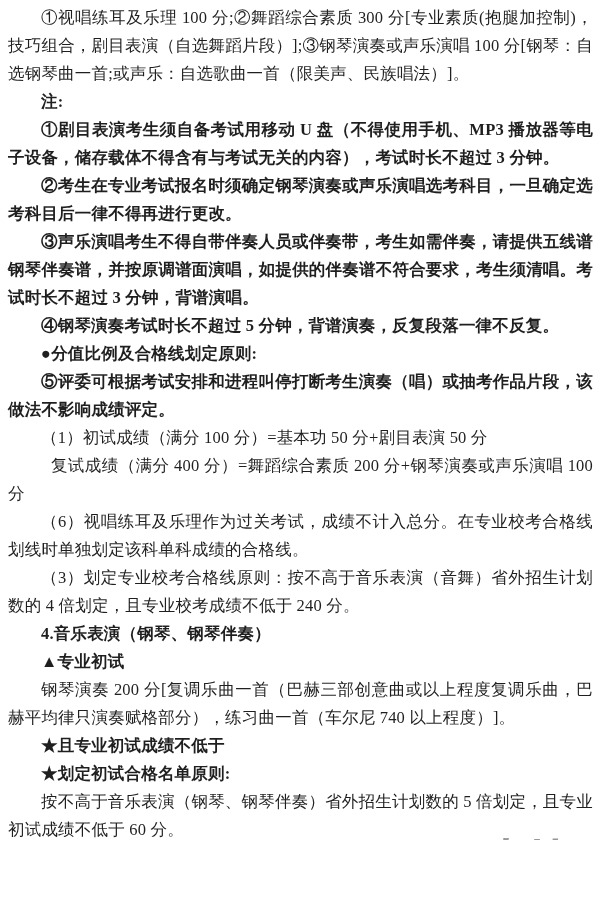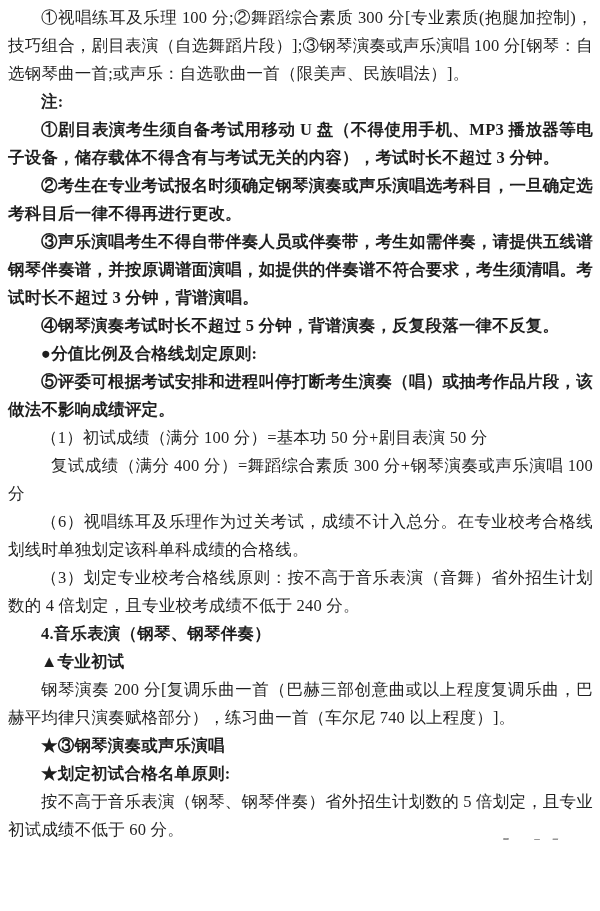--- a/index.html
+++ b/index.html
@@ -42,27 +42,27 @@
   <div class="doc">
     <p>①视唱练耳及乐理 100 分;②舞蹈综合素质 300 分[专业素质(抱腿加控制)，技巧组合，剧目表演（自选舞蹈片段）];③钢琴演奏或声乐演唱 100 分[钢琴：自选钢琴曲一首;或声乐：自选歌曲一首（限美声、民族唱法）]。</p>
     <p class="bold">注:</p>
     <p class="bold">①剧目表演考生须自备考试用移动 U 盘（不得使用手机、MP3 播放器等电子设备，储存载体不得含有与考试无关的内容），考试时长不超过 3 分钟。</p>
     <p class="bold">②考生在专业考试报名时须确定钢琴演奏或声乐演唱选考科目，一旦确定选考科目后一律不得再进行更改。</p>
     <p class="bold">③声乐演唱考生不得自带伴奏人员或伴奏带，考生如需伴奏，请提供五线谱钢琴伴奏谱，并按原调谱面演唱，如提供的伴奏谱不符合要求，考生须清唱。考试时长不超过 3 分钟，背谱演唱。</p>
     <p class="bold">④钢琴演奏考试时长不超过 5 分钟，背谱演奏，反复段落一律不反复。</p>
     <p class="bold">●分值比例及合格线划定原则:</p>
     <p class="bold">⑤评委可根据考试安排和进程叫停打断考生演奏（唱）或抽考作品片段，该做法不影响成绩评定。</p>
     <p>（1）初试成绩（满分 100 分）=基本功 50 分+剧目表演 50 分</p>
-    <p class="hang">复试成绩（满分 400 分）=舞蹈综合素质 300 分+钢琴演奏或声乐演唱 100 分</p>
+    <p class="hang">复试成绩（满分 400 分）=舞蹈综合素质 200 分+钢琴演奏或声乐演唱 100 分</p>
     <p>（6）视唱练耳及乐理作为过关考试，成绩不计入总分。在专业校考合格线划线时单独划定该科单科成绩的合格线。</p>
     <p>（3）划定专业校考合格线原则：按不高于音乐表演（音舞）省外招生计划数的 4 倍划定，且专业校考成绩不低于 240 分。</p>
     <p class="bold">4.音乐表演（钢琴、钢琴伴奏）</p>
     <p class="bold">▲专业初试</p>
     <p>钢琴演奏 200 分[复调乐曲一首（巴赫三部创意曲或以上程度复调乐曲，巴赫平均律只演奏赋格部分），练习曲一首（车尔尼 740 以上程度）]。</p>
-    <p class="bold">★③钢琴演奏或声乐演唱</p>
+    <p class="bold">★且专业初试成绩不低于</p>
     <p class="bold">★划定初试合格名单原则:</p>
     <p>按不高于音乐表演（钢琴、钢琴伴奏）省外招生计划数的 5 倍划定，且专业初试成绩不低于 60 分。</p>
   </div>
 
   <div class="watermark">
     <span class="wm-url">www.ms211.com</span>
     <span class="wm-suffix">素材</span>
   </div>
 
   <div class="footer">13</div>

